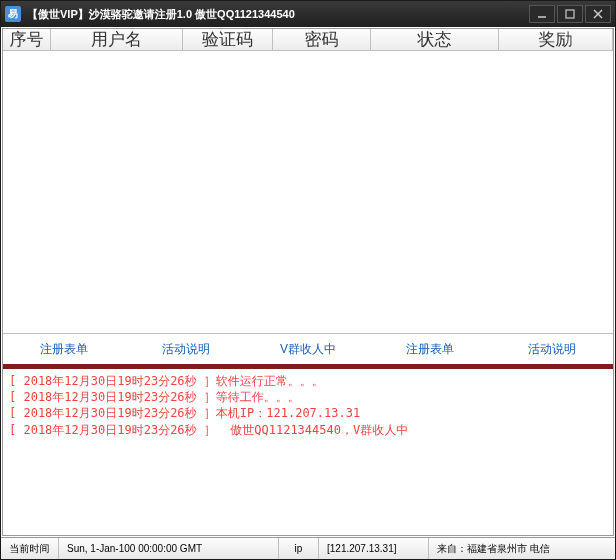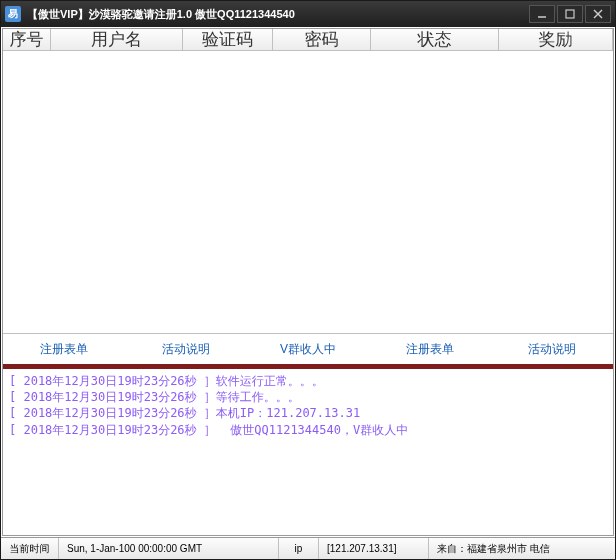--- a/index.html
+++ b/index.html
@@ -20,21 +20,21 @@
 .col-pass { width: 98px; }
 .col-code { width: 90px; }
 .col-status { width: 128px; }
 .col-reward { flex: 1; }
 .grid-body { height: 282px; background: #fff; overflow-y: scroll; }
 .grid-body::-webkit-scrollbar { width: 16px; }
 .grid-body::-webkit-scrollbar-track { background: #f0f0f0; border-left: 1px solid #ddd; }
 .grid-body::-webkit-scrollbar-thumb { background: #c0c0c0; border: 1px solid #a0a0a0; }
 .tabs { display: flex; height: 36px; border-top: 1px solid #c0c0c0; border-bottom: 5px solid #7f1d1d; background: #fff; align-items: center; }
 .tab { flex: 1; text-align: center; color: #1a5fb4; font-size: 12px; cursor: pointer; padding: 5px 0; }
-.log-area { flex: 1; background: #fff; padding: 4px 6px; font-family: SimSun, monospace; font-size: 12px; color: #8b5cf6; overflow-y: auto; line-height: 1.35; }
+.log-area { flex: 1; background: #fff; padding: 4px 6px; font-family: SimSun, monospace; font-size: 12px; color: #ef4444; overflow-y: auto; line-height: 1.35; }
 .log-line { white-space: pre; }
 .statusbar { height: 22px; border-top: 1px solid #999; background: linear-gradient(to bottom, #fdfdfd, #e8e8e8); display: flex; align-items: center; font-size: 10px; }
 .status-cell { border-right: 1px solid #c0c0c0; padding: 0 8px; height: 100%; display: flex; align-items: center; white-space: nowrap; }
 .status-label { width: 58px; justify-content: center; }
 .status-time { flex: 0 0 220px; }
 .status-ip-label { width: 40px; justify-content: center; }
 .status-ip { flex: 0 0 110px; }
 .status-from { flex: 1; border-right: none; }
 </style>
 </head>

